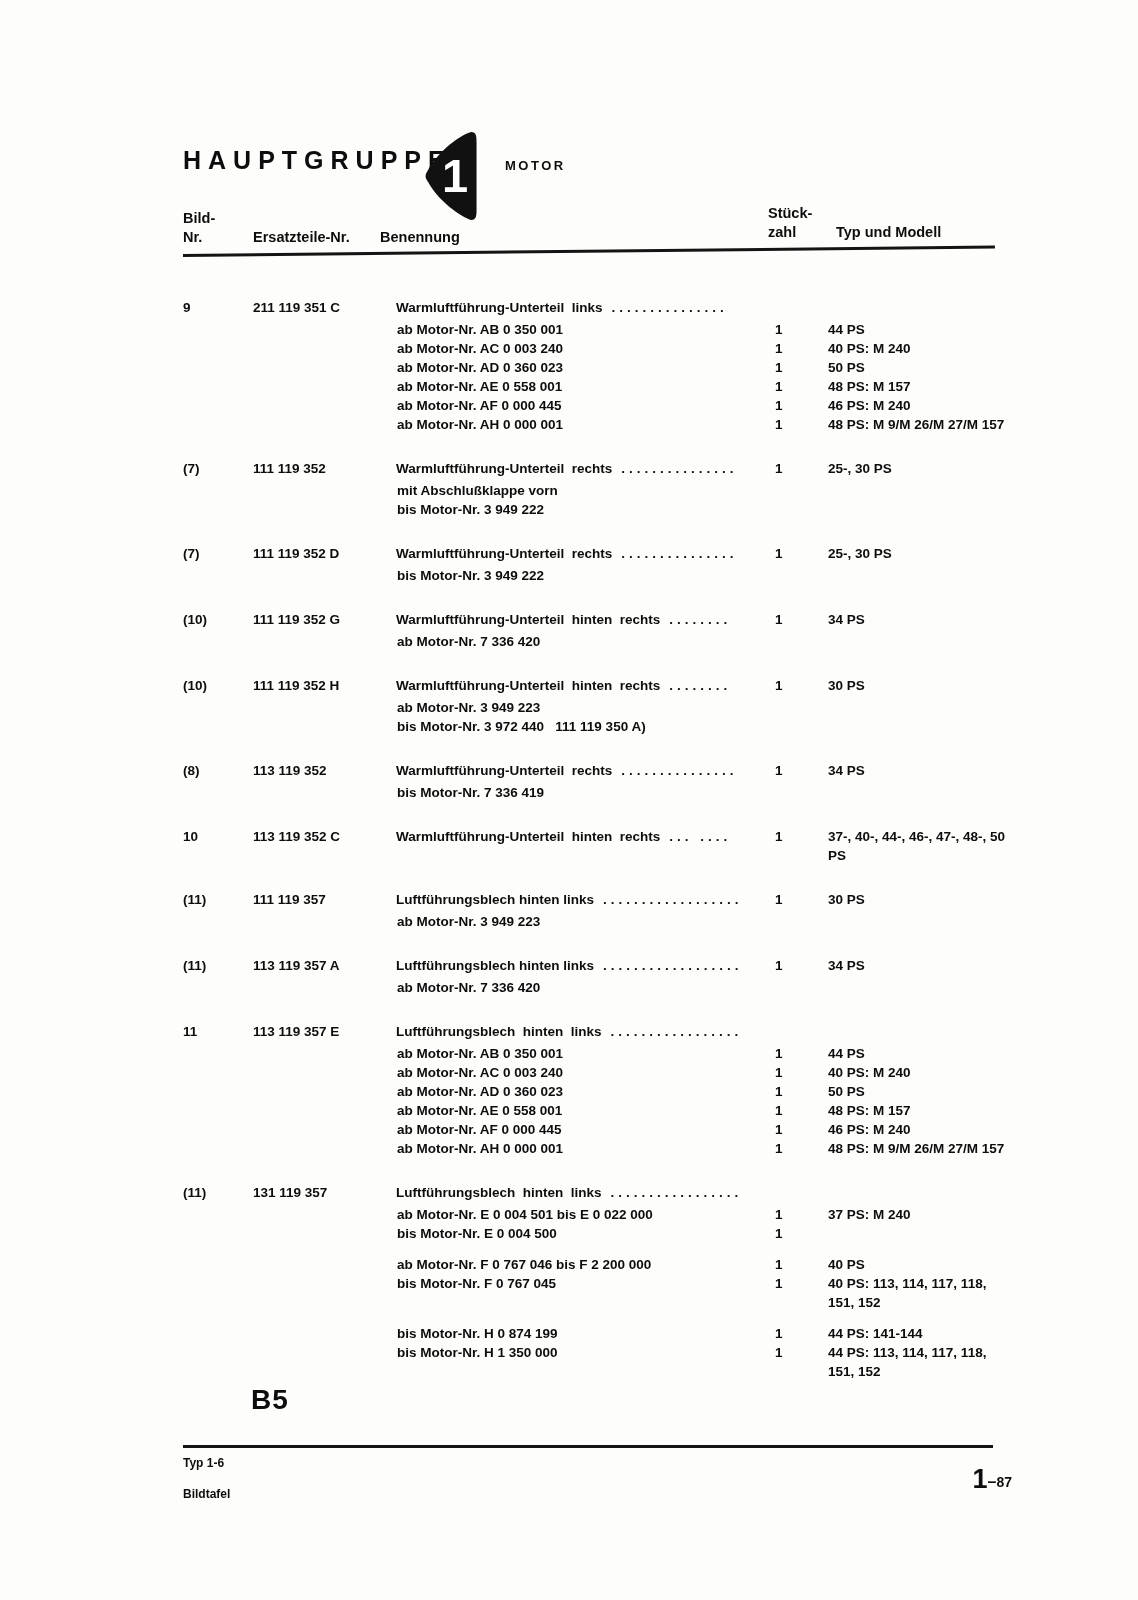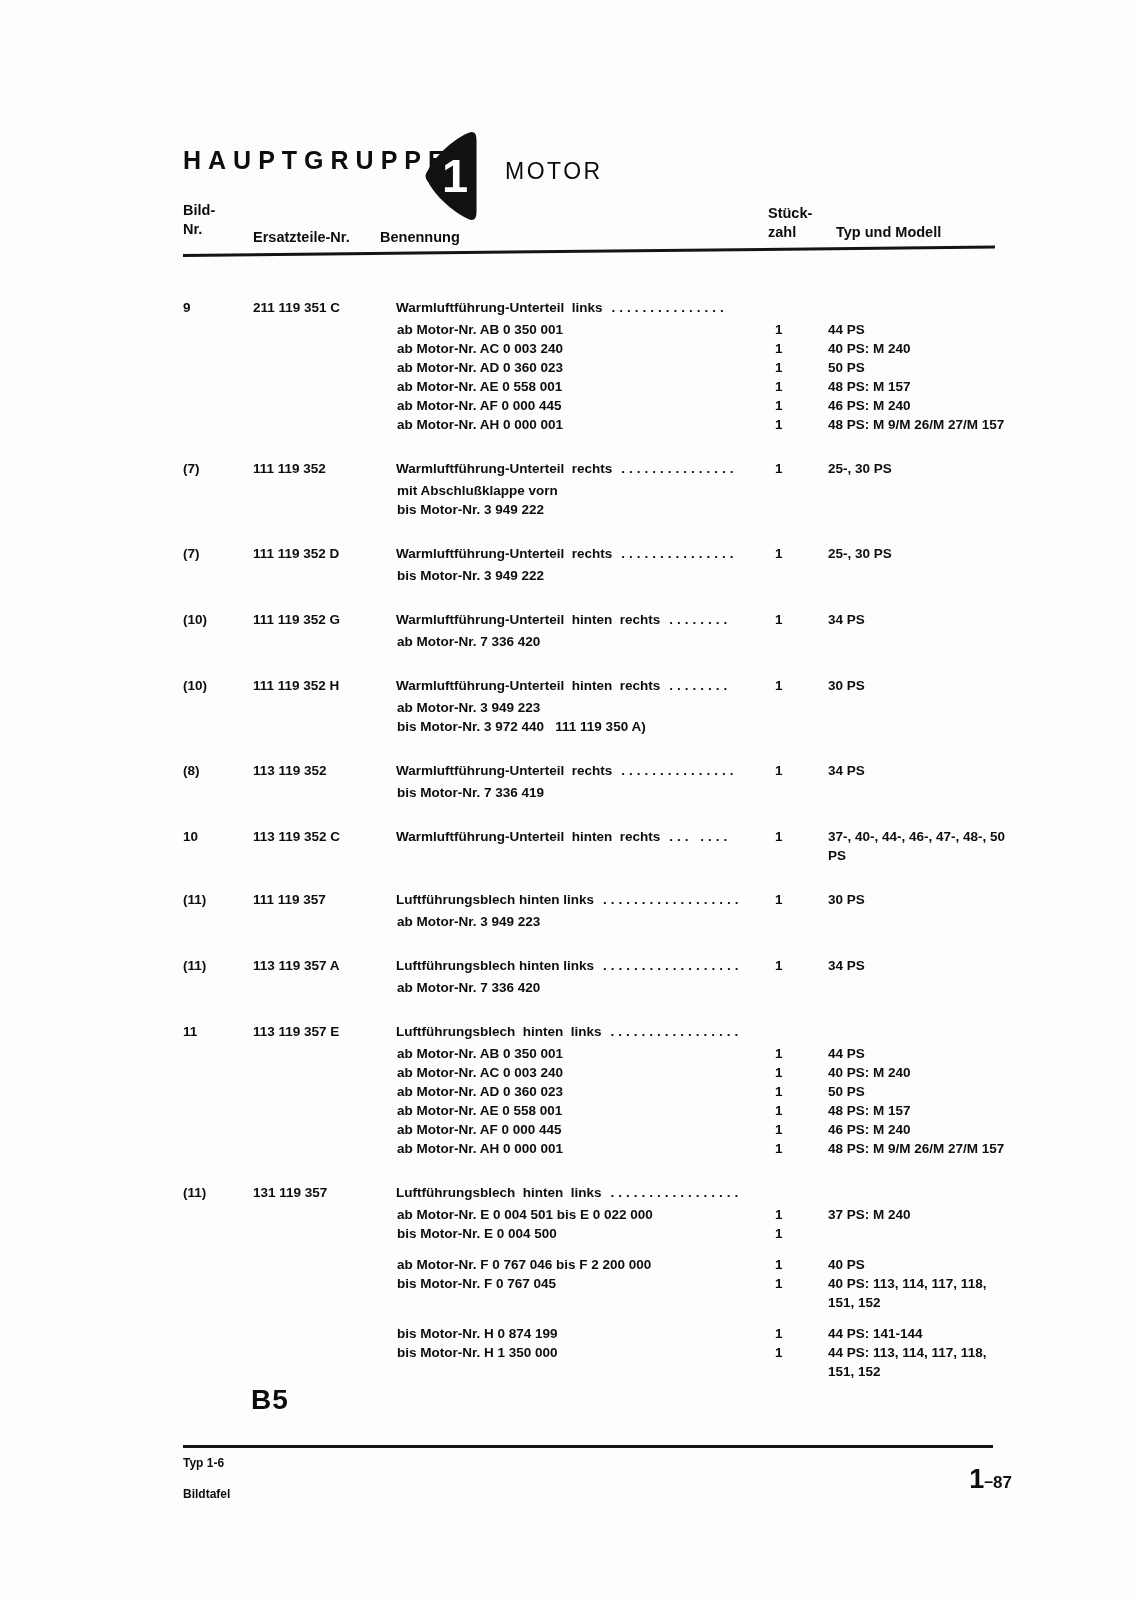--- a/index.html
+++ b/index.html
@@ -6,25 +6,25 @@
   body{
     width:1138px;height:1600px;position:relative;overflow:hidden;
     background:#fdfdfb;color:#0d0d0d;
     font-family:"Liberation Sans", sans-serif;
   }
   .abs{position:absolute;}
 
   
   .hg-title{left:183px;top:146px;font-size:25px;font-weight:bold;letter-spacing:7px;}
   .badge{left:422px;top:129px;width:58px;height:94px;}
-  .motor{left:505px;top:158px;font-size:23px;font-weight:normal;letter-spacing:2.5px;}
+  .motor{left:505px;top:158px;font-size:13px;font-weight:bold;letter-spacing:2.5px;}
 
   
   .colhead{font-weight:bold;font-size:14.5px;line-height:19px;white-space:pre-line;}
-  .ch-bild{left:183px;top:201px;}
+  .ch-bild{left:183px;top:209px;}
   .ch-part{left:253px;top:228px;}
   .ch-name{left:380px;top:228px;}
   .ch-qty{left:768px;top:204px;}
   .ch-typ{left:836px;top:223px;}
   .head-rule{left:183px;top:254px;width:812px;height:3px;background:#141414;
     transform:rotate(-0.6deg);transform-origin:left center;}
 
   
   .tbl{left:183px;top:298px;width:830px;}
   .block{margin-bottom:25px;}
@@ -40,21 +40,21 @@
 
   
   .foot-rule{left:183px;top:1445px;width:810px;height:3px;background:#141414;}
   .foot-typ{left:183px;top:1456px;font-size:12px;font-weight:bold;text-align:right;}
   .foot-tafel-label{left:183px;top:1487px;font-size:12px;font-weight:bold;}
   .foot-tafel-value{left:251px;top:1384px;font-size:28px;font-weight:bold;letter-spacing:1px;}
   .foot-page{left:940px;top:1466px;width:72px;display:flex;justify-content:flex-end;
     align-items:flex-end;font-weight:bold;}
   .foot-page .big{font-size:27px;line-height:27px;}
   .foot-page .dash{font-size:16px;line-height:22px;}
-  .foot-page .small{font-size:17px;line-height:21px;}
+  .foot-page .small{font-size:14px;line-height:21px;}
 </style>
 </head>
 <body>
 
 <div class="abs hg-title">HAUPTGRUPPE</div>
 
 <div class="abs badge">
   <svg viewBox="0 0 56 92" width="58" height="94">
     <path d="M48 3 C 44 3, 18 17, 5 41 C 2.5 45, 2.5 47, 5 51 C 18 75, 44 89, 48 89 C 52.5 89, 53 85, 53 79 L 53 13 C 53 7, 52.5 3, 48 3 Z" fill="#111"></path>
     <text x="32" y="62" text-anchor="middle" font-size="46" font-weight="bold" fill="#ffffff" font-family="Liberation Sans, sans-serif">1</text>

